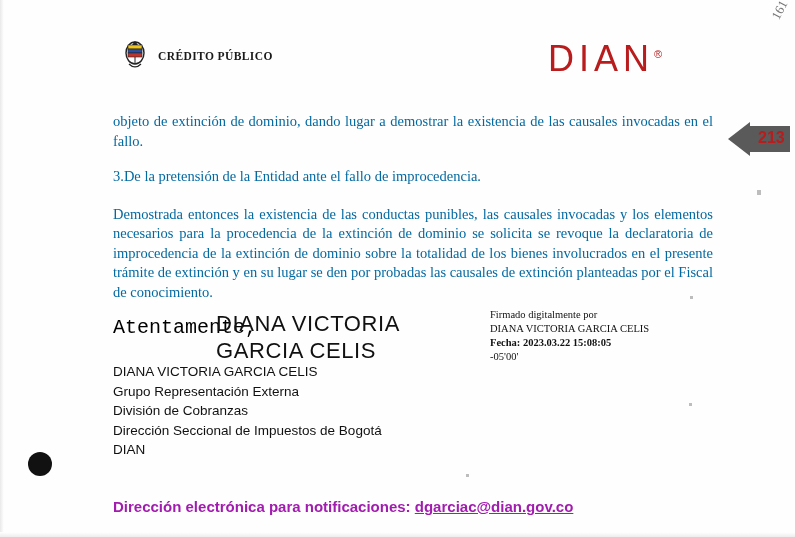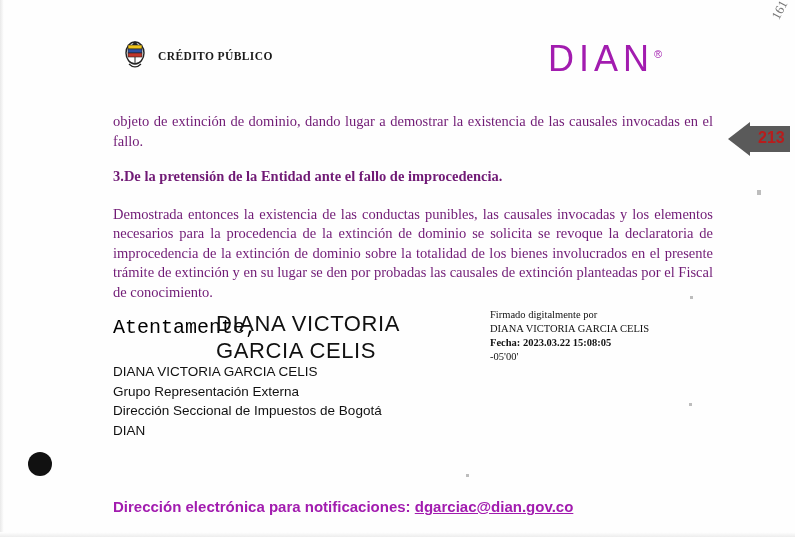--- a/index.html
+++ b/index.html
@@ -48,45 +48,45 @@
     line-height: 14px;
     color: #1a1a1a;
   }
   .dian-logo {
     position: absolute;
     left: 548px;
     top: 2px;
     font-family: "Liberation Sans", sans-serif;
     font-size: 36px;
     letter-spacing: 5px;
-    color: #a21caf;
+    color: #b91c1c;
     font-weight: 400;
   }
   .dian-logo .reg {
     font-size: 11px;
     vertical-align: super;
     letter-spacing: 0;
   }
 
   
   .doc-body {
     position: absolute;
     left: 113px;
     top: 112px;
     width: 600px;
   }
   .para {
     font-size: 14.5px;
     line-height: 19.5px;
     text-align: justify;
     margin: 0 0 16px 0;
-    color: #701a75;
+    color: #0369a1;
   }
   .para.bold {
-    font-weight: bold;
+    font-weight: normal;
     margin-bottom: 18px;
   }
   .salutation {
     font-size: 20px;
     line-height: 19.5px;
     margin: 4px 0 0 0;
     font-family: Liberation Mono, monospace;
   }
 
   
@@ -265,20 +265,21 @@
     </div>
     <div class="sig-stamp">
       <div>Firmado digitalmente por</div>
       <div>DIANA VICTORIA GARCIA CELIS</div>
       <div class="stamp-bold">Fecha: 2023.03.22 15:08:05</div>
       <div>-05'00'</div>
     </div>
     <div class="sig-details">
       <div>DIANA VICTORIA GARCIA CELIS</div>
       <div>Grupo Representación Externa</div>
+      <div>División de Cobranzas</div>
       <div>Dirección Seccional de Impuestos de Bogotá</div>
       <div>DIAN</div>
     </div>
   </div>
 
   <div class="footer-line">
     <span>Dirección electrónica para notificaciones:</span>
     <span class="email">dgarciac@dian.gov.co</span>
   </div>
 

